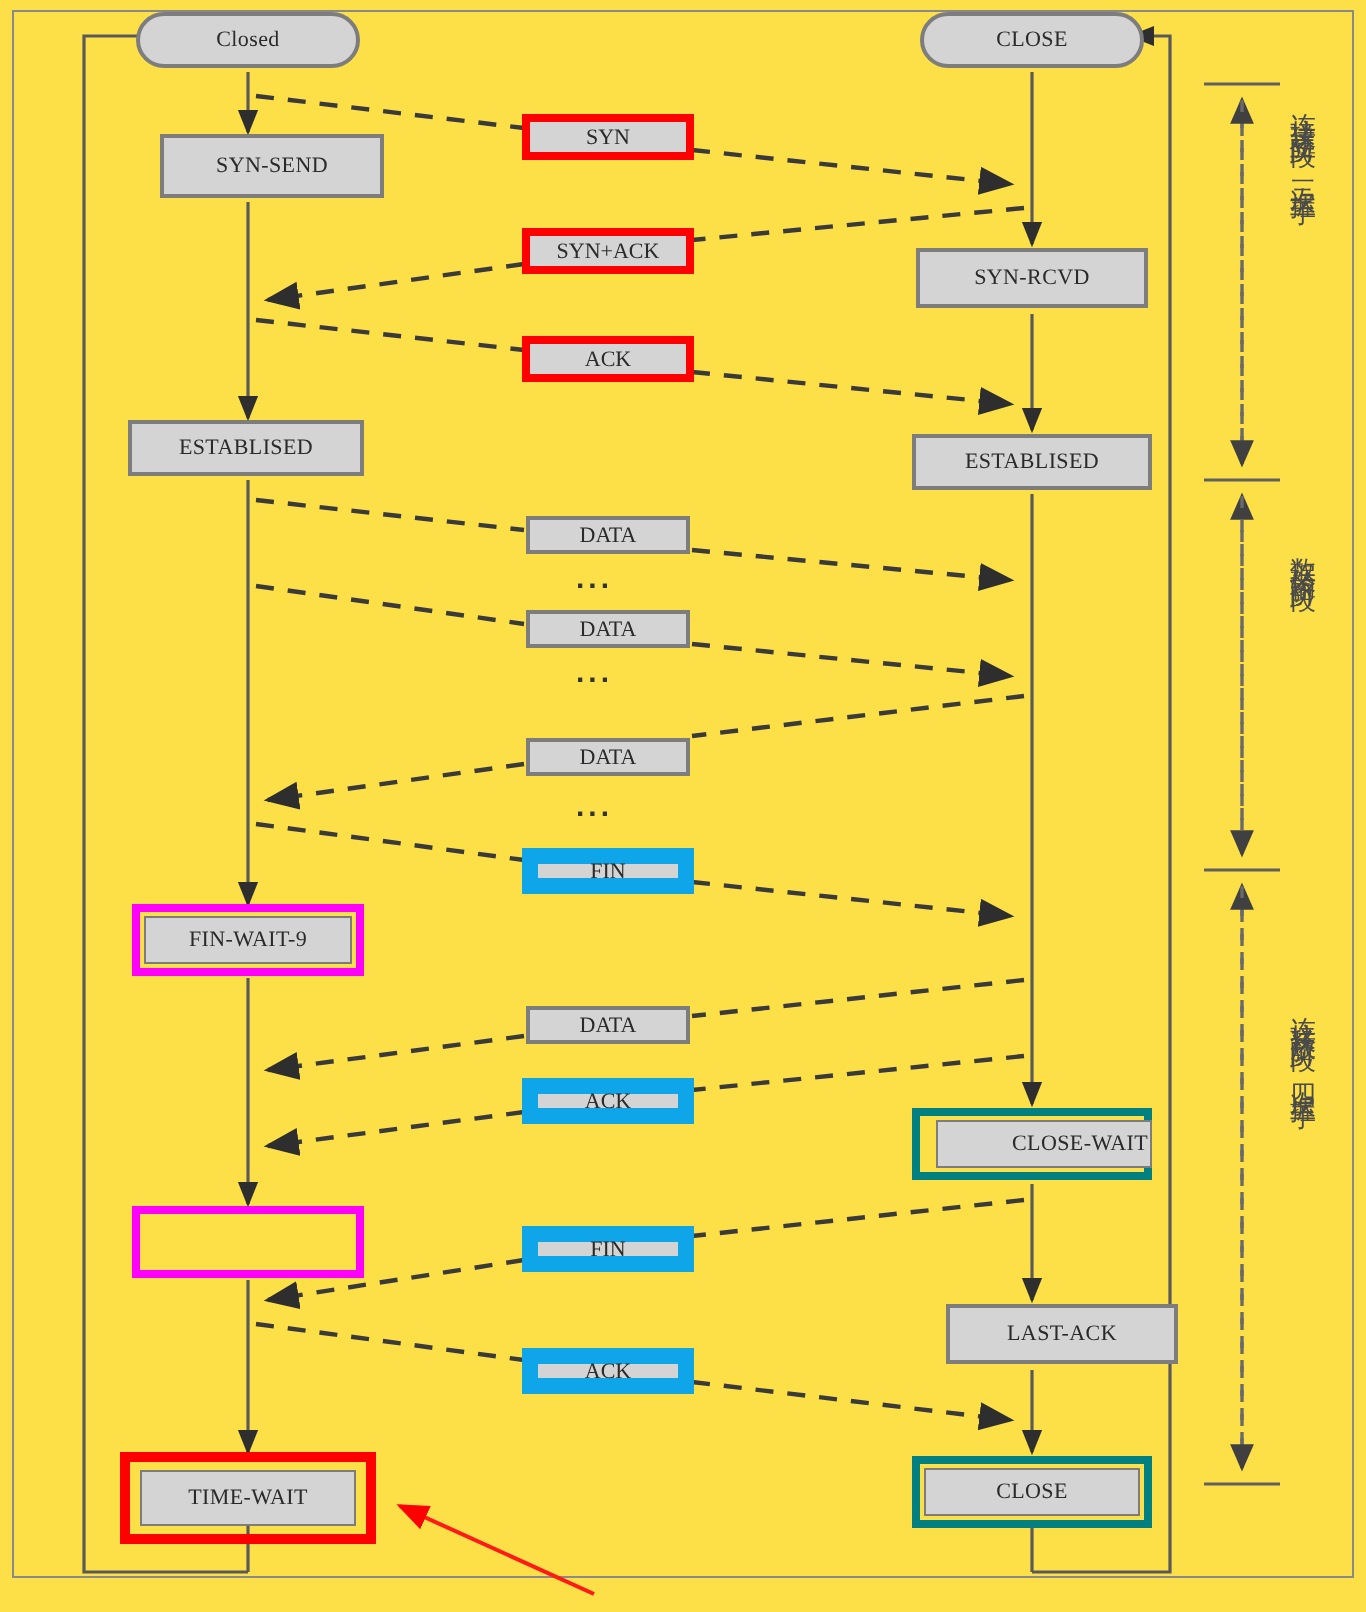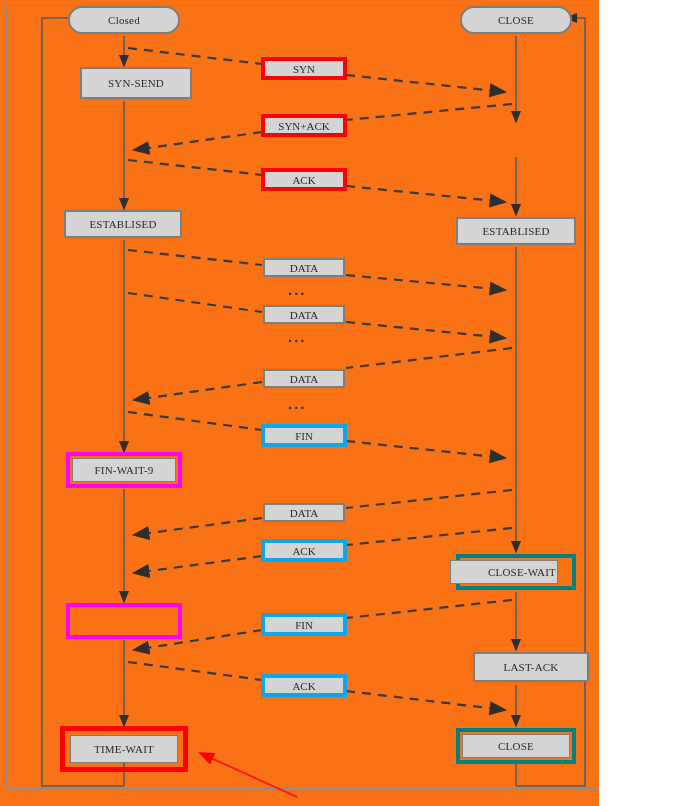--- a/index.html
+++ b/index.html
@@ -2,23 +2,23 @@
 <html><head>
 <meta charset="utf-8">
 <style>
   html, body {
     margin: 0;
     padding: 0;
     background: #ffffff;
   }
   #canvas {
     position: relative;
-    width: 599px;
+    width: 683px;
     height: 806px;
-    background: #f97316;
+    background: #fde047;
     font-family: "Liberation Serif", "DejaVu Serif", serif;
     overflow: hidden;
   }
   
   .page-frame {
     position: absolute;
     left: 6px;
     top: 5px;
     width: 671px;
     height: 784px;
@@ -68,21 +68,21 @@
     background: #d4d4d4;
     border: 2px solid #7d7d7d;
     color: #2a2a2a;
     font-size: 11px;
     display: flex;
     align-items: center;
     justify-content: center;
     white-space: nowrap;
   }
   .msg-red  { border: 4px solid #ff0000; }
-  .msg-blue { border: 4px solid #0ea5e9; }
+  .msg-blue { border: 8px solid #0ea5e9; }
 
   
   .ellipsis {
     position: absolute;
     font-size: 15px;
     color: #333;
     letter-spacing: 2px;
     line-height: 1;
     font-family: "Liberation Sans", sans-serif;
     font-weight: bold;
@@ -213,25 +213,26 @@
   <div class="hl hl-magenta" style="left:66px; top:452px; width:116px; height:36px;"></div>
   <div class="node" style="left:72px; top:458px; width:104px; height:24px; border:1px solid #7d7d7d;">FIN-WAIT-9</div>
 
   <div class="hl hl-magenta" style="left:66px; top:603px; width:116px; height:36px;"></div>
 
   <div class="hl hl-red" style="left:60px; top:726px; width:128px; height:46px;"></div>
   <div class="node" style="left:70px; top:735px; width:108px; height:28px; border:1px solid #7d7d7d;">TIME-WAIT</div>
 
   <div class="node rounded" style="left:460px; top:6px;   width:112px; height:28px;">CLOSE</div>
 
+  <div class="node" style="left:458px; top:124px; width:116px; height:30px;">SYN-RCVD</div>
 
   <div class="node" style="left:456px; top:217px; width:120px; height:28px;">ESTABLISED</div>
 
   <div class="hl hl-teal" style="left:456px; top:554px; width:120px; height:36px;"></div>
-  <div class="node" style="left:450px; top:560px; width:108px; height:24px; border:1px solid #7d7d7d;padding-left:36px;">CLOSE-WAIT</div>
+  <div class="node" style="left:468px; top:560px; width:108px; height:24px; border:1px solid #7d7d7d;padding-left:36px;">CLOSE-WAIT</div>
 
   <div class="node" style="left:458px; top:652px; width:116px; height:30px;margin-left:15px;">LAST-ACK</div>
 
   <div class="hl hl-teal" style="left:456px; top:728px; width:120px; height:36px;"></div>
   <div class="node" style="left:462px; top:734px; width:108px; height:24px; border:1px solid #7d7d7d;">CLOSE</div>
 
   <div class="msg msg-red" style="left:261px; top:57px;  width:86px; height:23px;">SYN</div>
 
   <div class="msg msg-red" style="left:261px; top:114px; width:86px; height:23px;">SYN+ACK</div>
 

